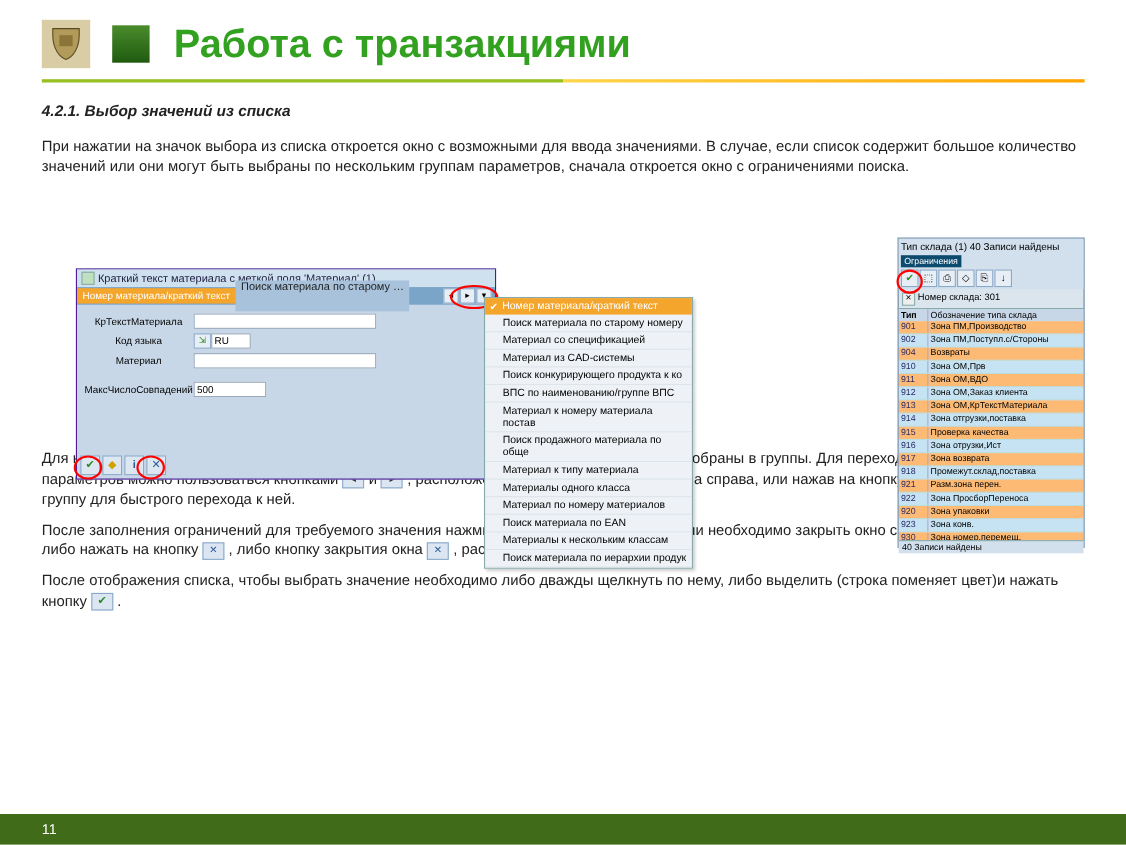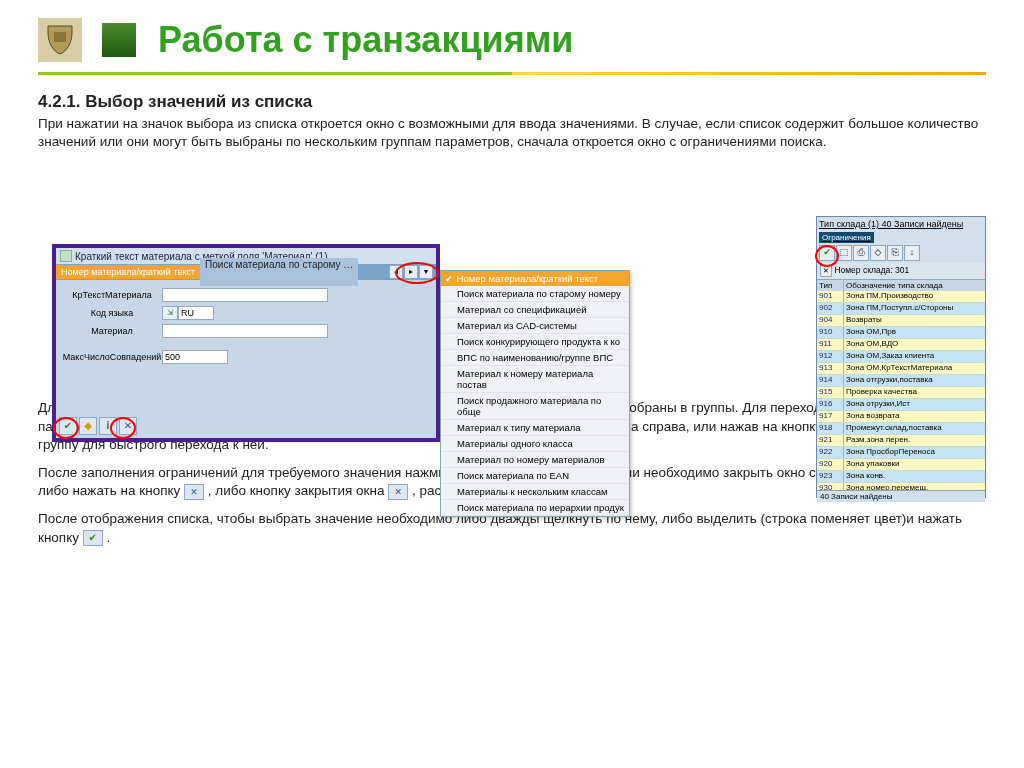--- a/index.html
+++ b/index.html
@@ -4,32 +4,32 @@
 <style>
   html, body { margin:0; padding:0; font-family:Arial, sans-serif; background:#fff; width:1024px; height:768px; overflow:hidden; }
   .slide { position:relative; width:1024px; height:768px; }
   .header { display:flex; align-items:center; padding:18px 38px 6px 38px; }
   .logo-box { width:44px; height:44px; background:#d9cda6; display:flex; align-items:center; justify-content:center; margin-right:20px; }
   .logo-box svg { width:36px; height:36px; }
   .green-block { width:34px; height:34px; background:linear-gradient(#4a8c2c,#1f5a0f); margin-right:22px; }
   .title { color:#33a120; font-size:36px; font-weight:bold; }
   .rule { height:3px; background:linear-gradient(to right,#97c11f 0%,#97c11f 50%,#ffd54a 50%,#ffa500 100%); margin:4px 38px 0 38px; }
   .content { padding:16px 38px 0 38px; font-size:13.5px; color:#222; line-height:1.35; }
-  .subhead { font-weight:bold; margin-bottom:1px; font-size:17px; }
+  .subhead { font-weight:bold; margin-bottom:14px; font-size:14px;font-style:italic; }
   .para { margin-bottom:10px; }
   .inline-btn { display:inline-block; width:18px; height:14px; border:1px solid #8aa9c9; background:#dbe6f2; vertical-align:middle; font-size:10px; text-align:center; line-height:13px; color:#333; position:relative; }
   .inline-btn.ok::after { content:"✔"; color:#2a8a1f; }
   .inline-btn.close::after { content:"✕"; color:#2a5a9a; font-size:9px; }
   .inline-btn.menu::after { content:"▾"; color:#333; font-size:9px; }
   .inline-btn.left::after { content:"◂"; color:#333; font-size:9px; }
   .inline-btn.right::after { content:"▸"; color:#333; font-size:9px; }
   .footer-bar { position:absolute; bottom:0; left:0; right:0; height:28px; background:#406b19; color:#fff; font-size:13px; padding-left:38px; line-height:28px; }
 
   
-  .dlg1 { position:absolute; left:52px; top:244px; width:380px; height:190px; border:4px solid #4c1d95; background:#c8d7e7; font-size:10px; }
+  .dlg1 { position:absolute; left:69px; top:244px; width:380px; height:190px; border:1px solid #4c1d95; background:#c8d7e7; font-size:10px; }
   .dlg1 .titlebar { background:#cfe0ef; height:16px; padding:0 4px; display:flex; align-items:center; color:#224; }
   .dlg1 .titlebar .ticon { width:10px; height:10px; background:#c0e0c0; border:1px solid #8aa; margin-right:3px; display:inline-block; }
   .dlg1 .tabs { background:#7ba4c9; height:16px; display:flex; align-items:center; position:relative; }
   .dlg1 .tab1 { background:#f3a52c; color:#fff; height:14px; line-height:14px; padding:0 5px; font-size:9px; }
   .dlg1 .tab2 { background:#a8c2dc; color:#222; height:28px; line-height:14px; padding:0 5px; font-size:10px; }
   .dlg1 .nav { position:absolute; right:3px; top:1px; display:flex; gap:1px; }
   .dlg1 .nav .nb { width:12px; height:12px; background:#e8eef6; border:1px solid #8aa9c9; font-size:8px; text-align:center; line-height:11px; }
   .ring1 { position:absolute; width:22px; height:18px; border:2px solid red; border-radius:50%; }
   .dlg1 .form { padding:6px 6px; }
   .dlg1 .row { display:flex; align-items:center; height:18px; }
@@ -44,30 +44,30 @@
   .b.diamond { color:#d4a000; }
 
   
   .menu1 { position:absolute; left:440px; top:270px; width:188px; border:1px solid #8aa; background:#eef2f6; box-shadow:2px 2px 3px rgba(0,0,0,.2); font-size:9.5px; }
   .menu1 .mhead { background:#f3a52c; color:#fff; padding:2px 4px; display:flex; align-items:center; }
   .menu1 .mhead::before { content:"✔"; color:#fff; margin-right:4px; font-size:9px; }
   .menu1 .mi { padding:2px 4px 2px 16px; border-bottom:1px solid #dde4ea; cursor:default; }
 
   
   .dlg2 { position:absolute; right:38px; top:216px; width:168px; height:280px; border:1px solid #6a87a5; background:#dbe5ee; font-size:9px; }
-  .dlg2 .tbar { background:#d2e0ed; height:14px; padding:0 2px; display:flex; align-items:center;text-decoration:underline; }
+  .dlg2 .tbar { background:#d2e0ed; height:14px; padding:0 2px; display:flex; align-items:center; }
   .dlg2 .tbar .ti { background:#0c4a6e; color:#fff; font-size:8px; padding:0 3px; height:11px; line-height:11px; }
   .dlg2 .tools { display:flex; gap:1px; padding:2px; background:#d2e0ed; }
   .dlg2 .tools .tb { width:14px; height:14px; background:#e8eef6; border:1px solid #8aa9c9; font-size:9px; text-align:center; line-height:13px; }
   .dlg2 .lbl { padding:2px 3px; font-size:8.5px; }
   .dlg2 .tbl { border-top:1px solid #8aa; max-height:210px; overflow:hidden; }
   .dlg2 .th { display:flex; background:#c8d7e7; font-size:8px; }
-  .dlg2 .th div:first-child { width:22px; border-right:1px solid #aac; padding:1px 2px; }
+  .dlg2 .th div:first-child { width:22px; border-right:1px solid #aac; padding:1px 2px;font-weight:bold; }
   .dlg2 .th div:last-child { flex:1; padding:1px 2px; }
-  .dlg2 .tr { display:flex; background:#fef9c3; font-size:8px; height:11px; border-bottom:1px solid #bdd; }
+  .dlg2 .tr { display:flex; background:#fdba74; font-size:8px; height:11px; border-bottom:1px solid #bdd; }
   .dlg2 .tr.alt { background:#c6e3f3; }
   .dlg2 .tr div:first-child { width:22px; border-right:1px solid #aac; padding:0 2px; color:#2a2a66; }
   .dlg2 .tr div:last-child { flex:1; padding:0 2px; overflow:hidden; white-space:nowrap; }
   .dlg2 .status { background:#d2e0ed; font-size:8px; padding:1px 3px; border-top:1px solid #8aa; }
 </style>
 </head>
 <body>
 
 <div class="slide">
   <div class="header">
@@ -252,13 +252,16 @@
           </div>
           <div class="tr">
             <div>930</div>
             <div>Зона номер.перемещ.</div>
           </div>
         </div>
     </div>
     <div class="status">40 Записи найдены</div>
   </div>
 
+  <div class="footer-bar">
+    <span>11</span>
+  </div>
 </div>
 
 </body></html>

